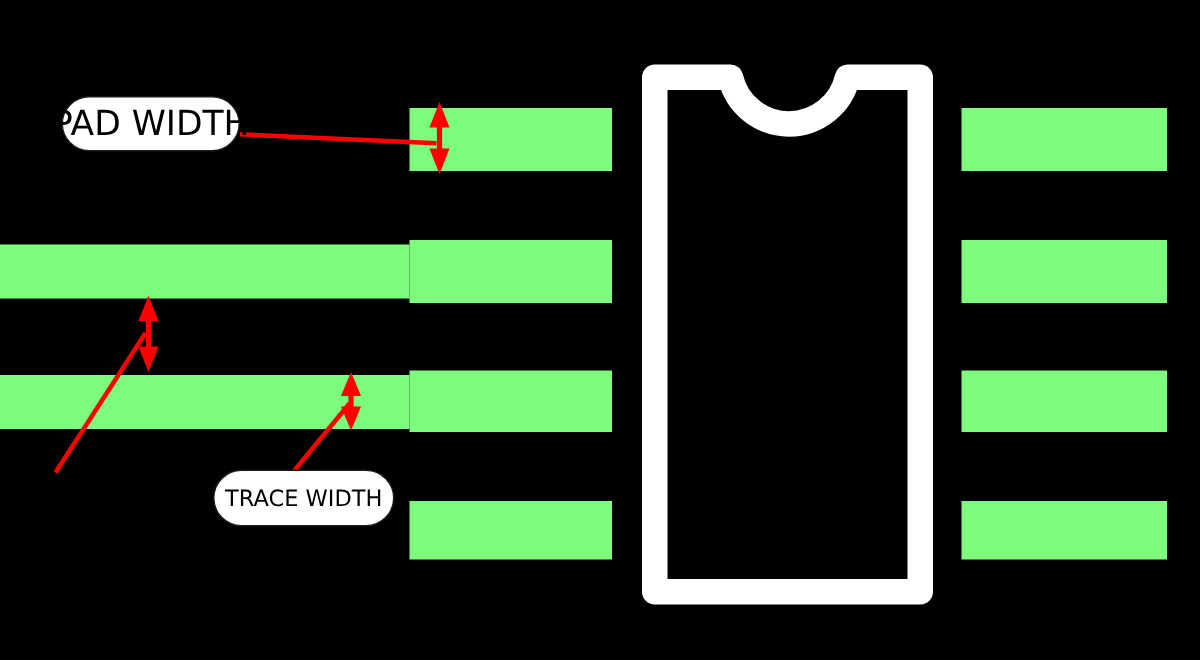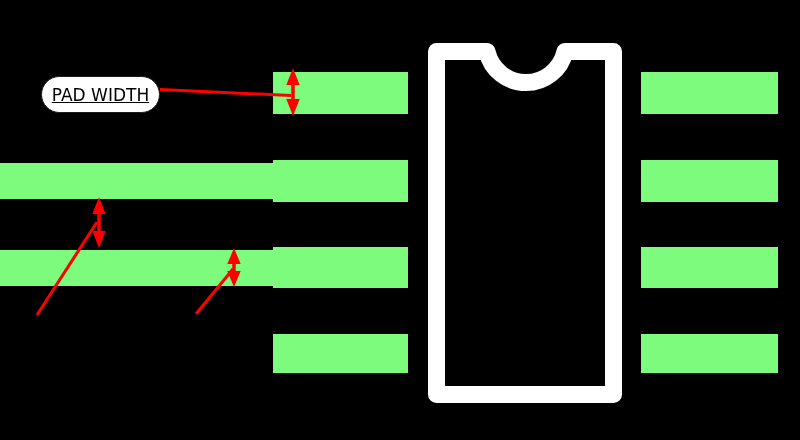--- a/index.html
+++ b/index.html
@@ -26,21 +26,21 @@
     align-items: center;
     justify-content: center;
     box-sizing: border-box;
     background: #fff;
     color: #000;
     border: 1.5px solid #1a1a1a;
     border-radius: 19px;
     white-space: nowrap;
     z-index: 3;
   }
-  #pill-pad-width   { left: 41px;  top: 76px;  width: 119px; height: 37px; font-size: 17px; text-decoration: underline; }
+  #pill-pad-width   { left: 41px;  top: 64px;  width: 119px; height: 37px; font-size: 23px; }
   #pill-trace-spacing { left: 7px; top: 314px; width: 122px; height: 37px; font-size: 14.5px; }
   #pill-trace-width { left: 142px; top: 313px; width: 121px; height: 38px; font-size: 15px; }
 </style>
 </head>
 <body>
 
 <div class="canvas" style="background-color: rgb(0, 0, 0);">
 
   <svg class="diagram-svg" width="800" height="440" viewBox="0 0 800 440">
 
@@ -82,14 +82,17 @@
       <polygon points="234,248 227.3,264 240.7,264" fill="#FF0000"></polygon>
       <polygon points="234,287 227.3,271 240.7,271" fill="#FF0000"></polygon>
     </g>
   </svg>
 
   <div class="pill" id="pill-pad-width">
     <span>PAD WIDTH</span>
   </div>
 
 
+  <div class="pill" id="pill-trace-width">
+    <span>TRACE WIDTH</span>
+  </div>
 
 </div>
 
 </body></html>

